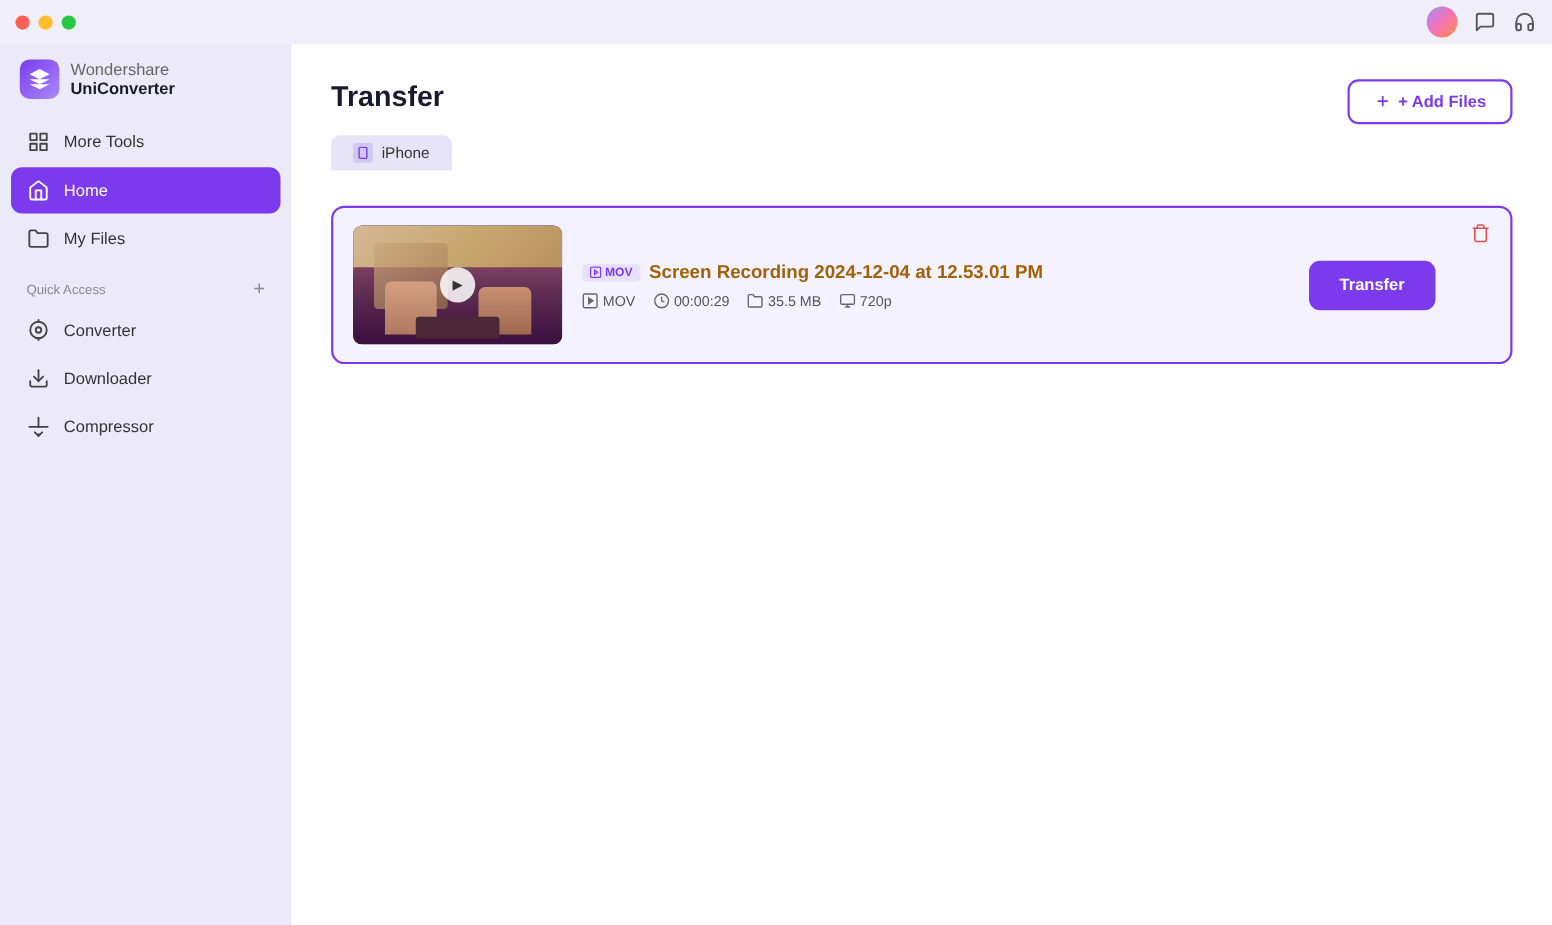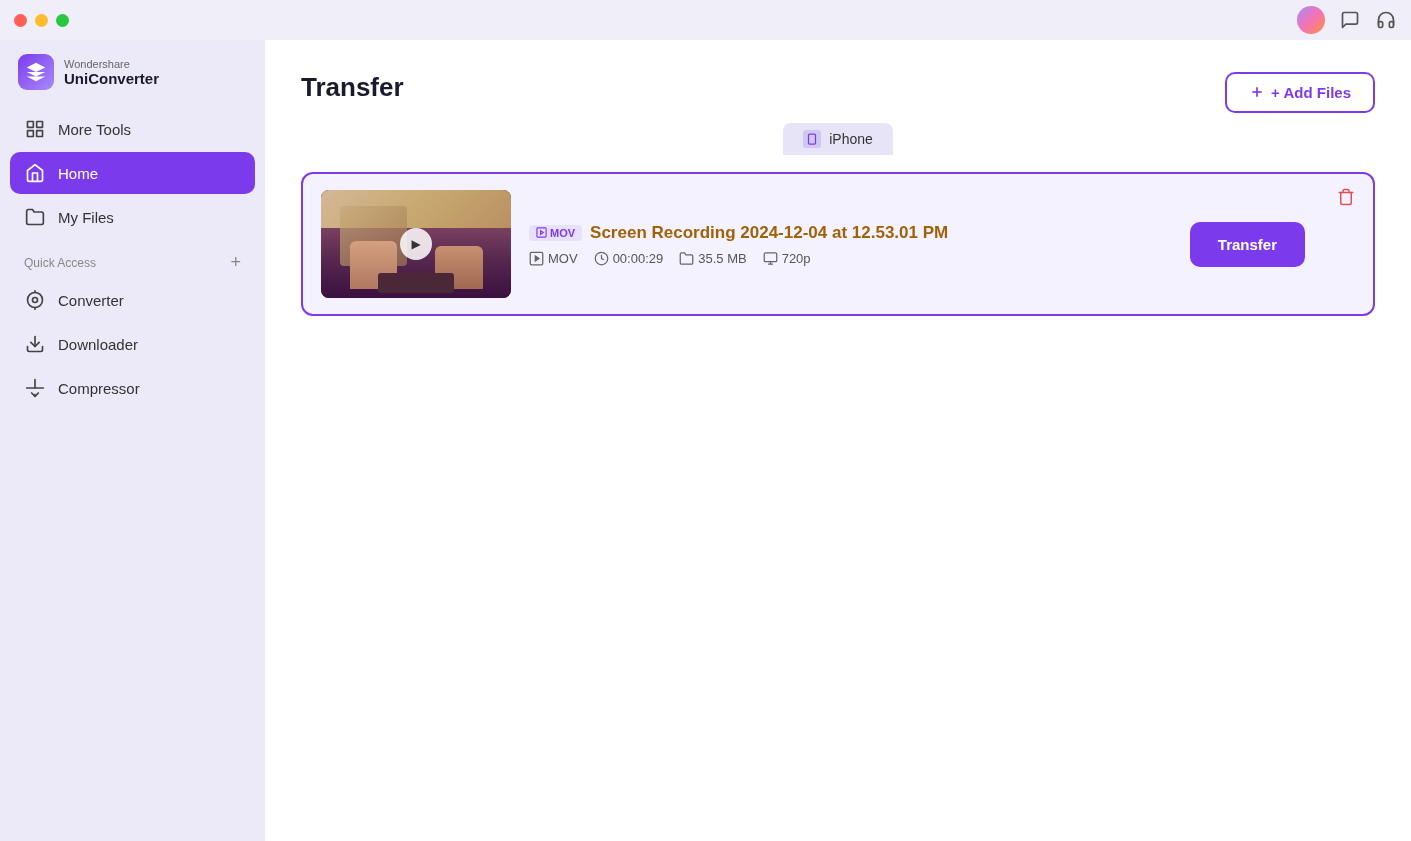--- a/index.html
+++ b/index.html
@@ -94,21 +94,21 @@
       justify-content: center;
       color: white;
       font-size: 18px;
       font-weight: bold;
     }
     .sidebar-logo-text {
       display: flex;
       flex-direction: column;
     }
     .sidebar-logo-brand {
-      font-size: 11px;
+      font-size: 15px;
       color: #666;
       font-weight: 400;
     }
     .sidebar-logo-name {
       font-size: 15px;
       font-weight: 700;
       color: #1a1a2e;
     }
 
     .sidebar-nav {
@@ -170,22 +170,21 @@
       font-size: 26px;
       font-weight: 700;
       color: #1a1a2e;
       margin-bottom: 20px;
     }
 
     
     .device-tabs {
       display: flex;
       gap: 4px;
-      margin-bottom: 17px;
-      justify-content: center;
+      margin-bottom: 32px;
     }
     .device-tab {
       display: flex;
       align-items: center;
       gap: 8px;
       padding: 7px 20px;
       border-radius: 8px 8px 0 0;
       background: #e8e4f8;
       font-size: 14px;
       font-weight: 500;

